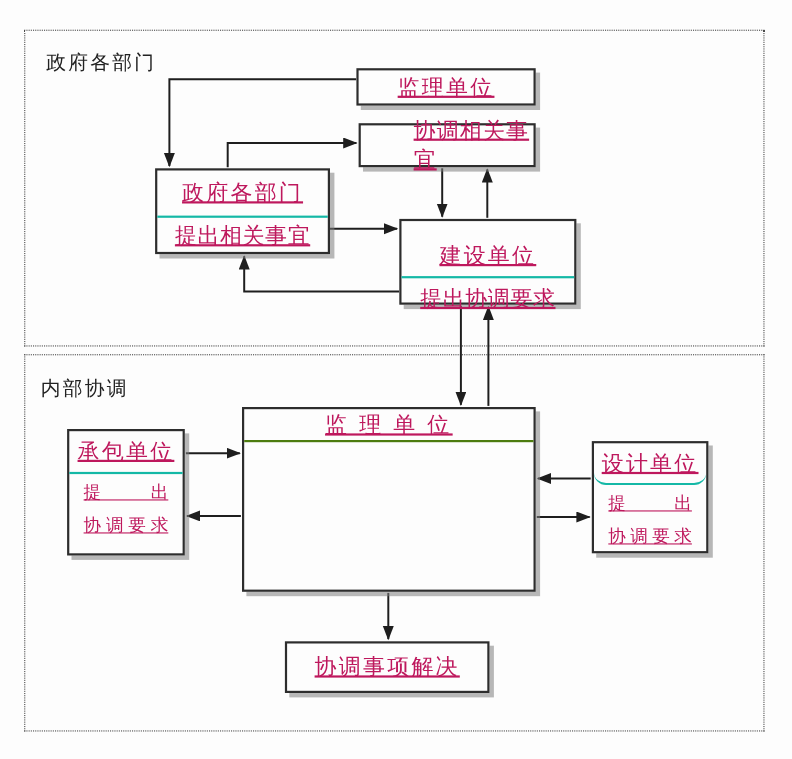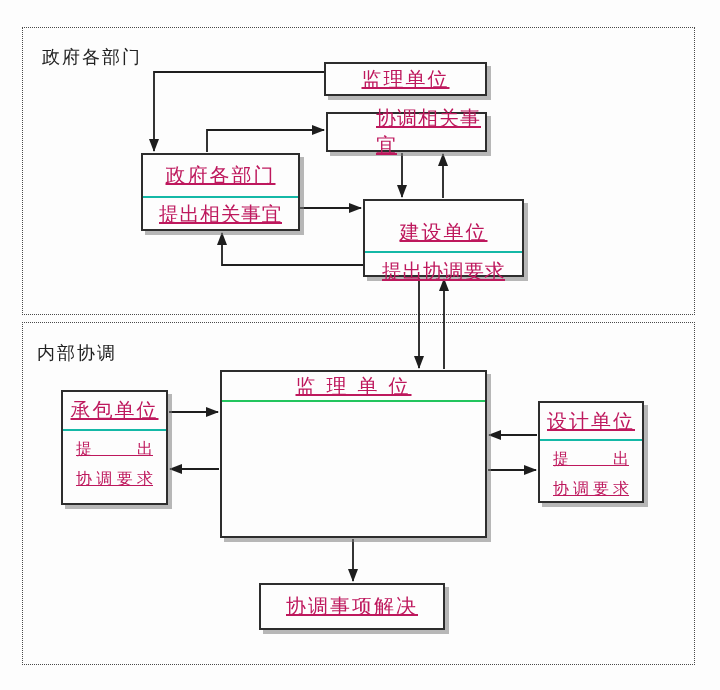--- a/index.html
+++ b/index.html
@@ -34,29 +34,29 @@
   .box-coordinate .cell{height:100%;letter-spacing:1px;}
   .box-government{left:141px;top:153px;width:159px;height:78px;}
   .box-government .cell.top{height:41px;}
   .box-government .cell.bottom{height:33px;letter-spacing:0.5px;}
   .box-construction{left:363px;top:199px;width:161px;height:78px;}
   .box-construction .cell.top{height:38px;margin-top:12px;}
   .box-construction .cell.bottom{height:36px;letter-spacing:0.5px;}
 
   
   .box-int-supervisor{left:220px;top:370px;width:267px;height:168px;}
-  .box-int-supervisor .title{height:28px;border-bottom:2px solid #22c55e;
+  .box-int-supervisor .title{height:28px;border-bottom:2px solid #4d7c0f;
     display:flex;align-items:center;justify-content:center;letter-spacing:3px;}
   .box-int-supervisor .list{padding:3px 2px 0 4px;}
   .box-int-supervisor .list div{line-height:34px;white-space:nowrap;font-size:20px;}
 
   .box-contractor{left:61px;top:390px;width:107px;height:115px;}
   .box-contractor .cell.top{height:37px;}
   .box-designer{left:538px;top:401px;width:106px;height:102px;}
-  .box-designer .cell.top{height:36px;}
+  .box-designer .cell.top{height:36px;border-radius:11px;}
   .two-line{padding:3px 0;}
   .two-line .jline{
     text-align:justify;text-align-last:justify;
     padding:0 13px;line-height:30px;font-size:16px;
   }
   .box-resolved{left:259px;top:583px;width:186px;height:47px;}
   .box-resolved .cell{height:100%;border-radius:16px;}
 </style>
 </head>
 <body>

